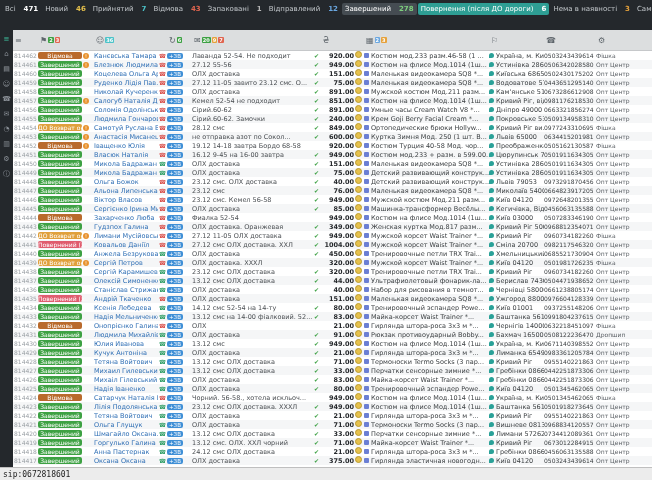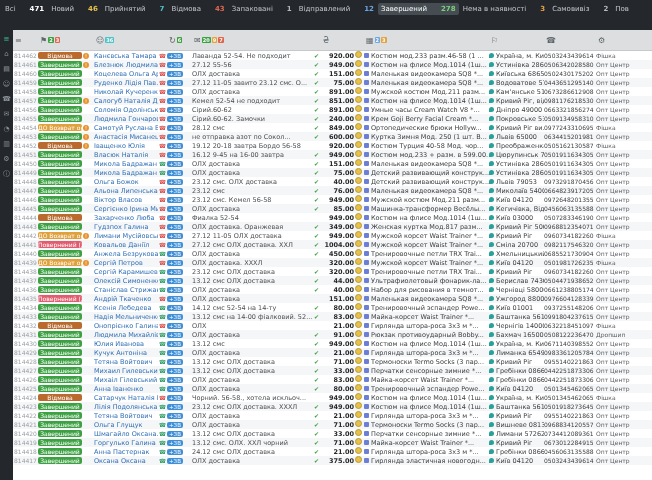--- a/index.html
+++ b/index.html
@@ -3,21 +3,21 @@
 <meta charset="utf-8">
 <style>
   html,body{margin:0;padding:0;background:#2b2f33;}
   body{width:652px;height:480px;overflow:hidden;font-family:"DejaVu Sans",sans-serif;}
   .app{width:652px;height:480px;display:flex;flex-direction:column;}
   
   .topbar{flex:0 0 30px;background:#24282c;color:#cfd3d6;}
   .tb1{display:flex;align-items:center;height:11px;gap:4px;padding:1px 4px 0 2px;font-size:6.5px;}
   .logo{width:8px;height:8px;background:#3da143;border-radius:2px;color:#fff;font-size:6px;line-height:8px;text-align:center;flex:0 0 8px;}
   .tb2{display:flex;align-items:center;height:18px;font-size:7px;gap:1px;padding:0 2px;white-space:nowrap;overflow:hidden;}
-  .tab{padding:2px 3px;border-radius:2px;color:#c2c7cb;display:flex;gap:14px;align-items:flex-start;flex:0 0 auto;}
+  .tab{padding:2px 3px;border-radius:2px;color:#c2c7cb;display:flex;gap:8px;align-items:flex-start;flex:0 0 auto;}
   .tab.active{background:#454c52;color:#fff;}
   .tab.pill{background:#2e9e94;color:#fff;}
   .tcount{font-weight:bold;}
   
   .bodyrow{flex:1;display:flex;min-height:0;}
   .sidebar{flex:0 0 13px;background:#24282c;display:flex;flex-direction:column;align-items:center;padding-top:5px;gap:7px;}
   .sic{color:#8a9097;font-size:7px;line-height:8px;}
   .sic.first{color:#3fc3a0;}
   .main{flex:1;display:flex;flex-direction:column;min-width:0;background:#fff;
         --cols:25px 56px 64px 9px 25px 120px 9px 34px 9px 125px 55px 52px 1fr;}
@@ -79,20 +79,24 @@
           <span class="tcount" style="color: rgb(184, 184, 184);">1</span>
         </span>
         <span class="tab">
           <span>Відправлений</span>
           <span class="tcount" style="color: rgb(106, 167, 224);">12</span>
         </span>
         <span class="tab active">
           <span>Завершений</span>
           <span class="tcount" style="color: rgb(126, 208, 126);">278</span>
         </span>
+        <span class="tab pill">
+          <span>Повернення (після ДО дороги)</span>
+          <span class="tcount" style="color: rgb(255, 255, 255);">6</span>
+        </span>
         <span class="tab">
           <span>Нема в наявності</span>
           <span class="tcount" style="color: rgb(230, 162, 60);">3</span>
         </span>
         <span class="tab">
           <span>Самовивіз</span>
           <span class="tcount" style="color: rgb(184, 184, 184);">2</span>
         </span>
         <span class="tab">
           <span>Пов</span>
@@ -401,21 +405,21 @@
   </div>
           <div class="row">
     <span class="cid">814452</span>
     <span class="cstatus">
       <span class="badge" style="background: rgb(185, 106, 44);">Відмова</span>
       <span class="warn" style="visibility: visible;">!</span>
     </span>
     <span class="cname">Іващенко Юлія</span>
     <span class="cph r">☎</span>
     <span class="czv"><span class="zvb">+ЗВ</span></span>
-    <span class="ccomment">19.12 20-18 завтра Бордо 56-58</span>
+    <span class="ccomment">19.12 14-18 завтра Бордо 68-58</span>
     <span class="ccheck" style="visibility: hidden;">✔</span>
     <span class="cprice">920.00</span>
     <span class="ccoinwrap"><span class="coin"></span></span>
     <span class="cprod">
               <i class="pic"></i>
               <span class="ptext">Костюм Турция 40-58 Мод. чор...</span>
             </span>
     <span class="cregion">
               <i class="rpin"></i>
               <span class="rtext">Преображенка</span>
@@ -1046,21 +1050,21 @@
             </span>
     <span class="cphone">0442251873306</span>
     <span class="csource">Опт Центр</span>
   </div>
           <div class="row">
     <span class="cid">814425</span>
     <span class="cstatus">
       <span class="badge" style="background: rgb(61, 161, 67);">Завершений</span>
       <span class="warn" style="visibility: hidden;">!</span>
     </span>
-    <span class="cname">Анна Іваненко</span>
+    <span class="cname">Надія Іваненко</span>
     <span class="cph g">☎</span>
     <span class="czv"><span class="zvb">+ЗВ</span></span>
     <span class="ccomment">ОЛХ доставка</span>
     <span class="ccheck" style="visibility: visible;">✔</span>
     <span class="cprice">80.00</span>
     <span class="ccoinwrap"><span class="coin"></span></span>
     <span class="cprod">
               <i class="pic"></i>
               <span class="ptext">Тренировочный эспандер Powe...</span>
             </span>
@@ -1260,13 +1264,16 @@
               <i class="rpin"></i>
               <span class="rtext">Київ 04120</span>
             </span>
     <span class="cphone">0503243439614</span>
     <span class="csource">Опт Центр</span>
   </div>
         </div>
     </div>
   </div>
 
+  <div class="statusbar">
+    <span>sip:0672818601</span>
+  </div>
 </div>
 
 </body></html>

